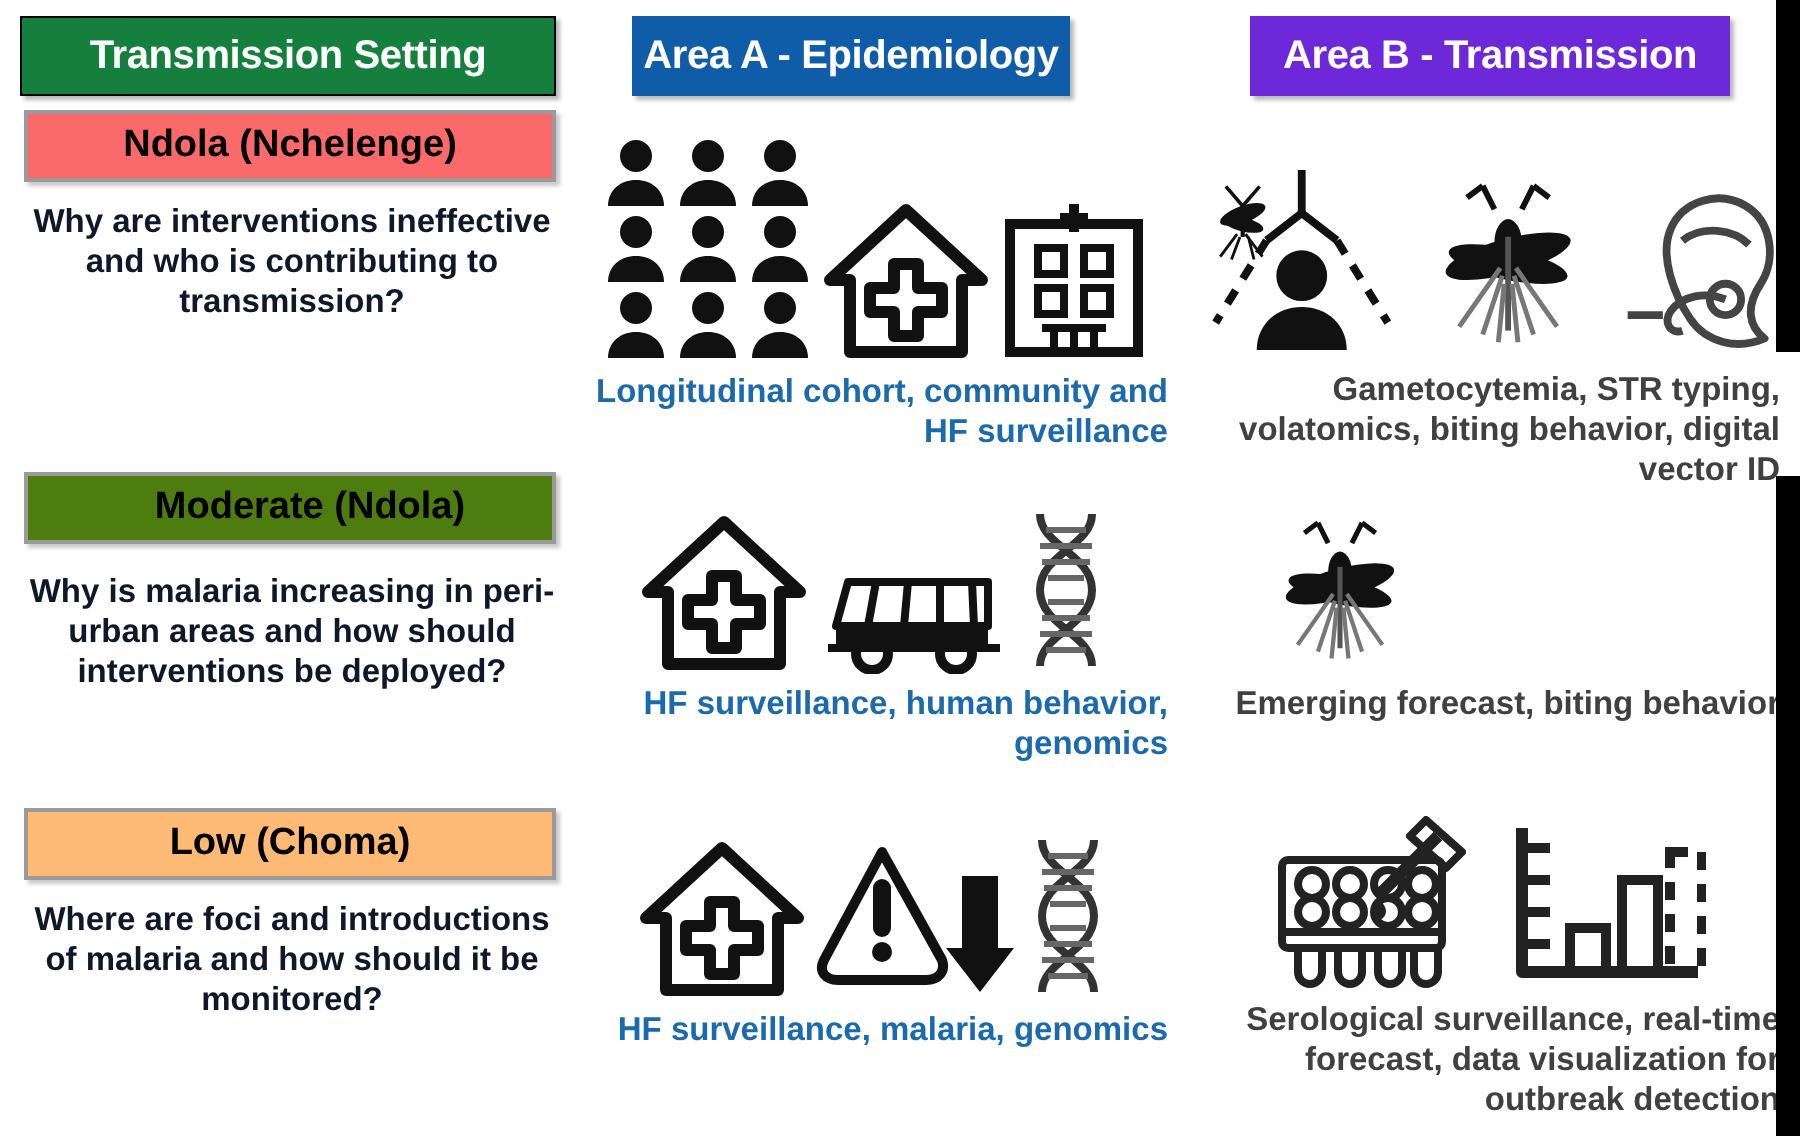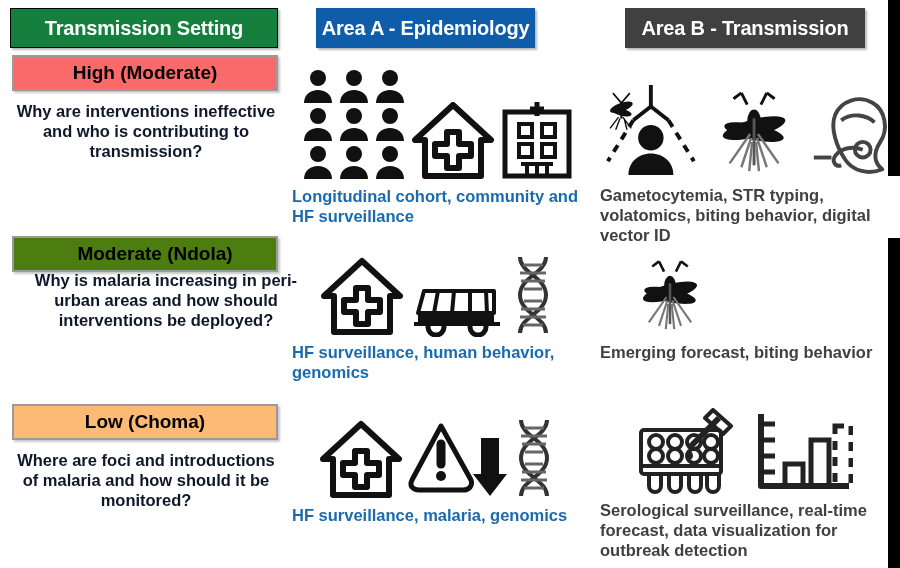--- a/index.html
+++ b/index.html
@@ -39,21 +39,21 @@
   .hdr-blue {
     left: 300px; top: 8px; width: 219px; height: 40px;
     background: #0F5DA8;
     color: #ffffff;
     font-size: 20px;
     box-shadow: 2px 2px 2px rgba(0,0,0,0.28);
     margin-left: 16px;
   }
   .hdr-green {
     left: 625px; top: 8px; width: 240px; height: 40px;
-    background: #404040;
+    background: #6d28d9;
     color: #ffffff;
     font-size: 20px;
     box-shadow: 2px 2px 2px rgba(0,0,0,0.28);
   }
 
   
   .chip {
     position: absolute;
     left: 12px;
     width: 266px;
@@ -76,27 +76,27 @@
     position: absolute;
     left: 8px;
     width: 276px;
     text-align: center;
     font-size: 16.5px;
     font-weight: bold;
     color: #0f172a;
     line-height: 1.22;
   }
   .q-high     { top: 101px; }
-  .q-moderate { top: 270px; margin-left: 20px; }
+  .q-moderate { top: 286px; }
   .q-low      { top: 450px; }
 
   
   .cap {
     position: absolute;
-    text-align: left;
+    text-align: right;
     font-size: 16.5px;
     font-weight: bold;
     line-height: 1.22;
   }
   .cap-a { color: #1B6AAE; left: 292px; width: 292px; }
   .cap-b { color: #404040; left: 600px; width: 290px; }
 
   .cap-a1 { top: 186px; }
   .cap-a2 { top: 342px; }
   .cap-a3 { top: 505px; }
@@ -140,21 +140,21 @@
   .edgebar-1 { top: 0px;   height: 176px; }
   .edgebar-2 { top: 238px; height: 330px; }
 </style>
 </head>
 <body>
 
 <div class="hdr hdr-black">Transmission Setting</div>
 <div class="hdr hdr-blue">Area A - Epidemiology</div>
 <div class="hdr hdr-green">Area B - Transmission</div>
 
-<div class="chip chip-high">High (Moderate)</div>
+<div class="chip chip-high">Ndola (Nchelenge)</div>
 <div class="qtext q-high">Why are interventions ineffective and who is contributing to transmission?</div>
 
 <div class="chip chip-moderate">Moderate (Ndola)</div>
 <div class="qtext q-moderate">Why is malaria increasing in peri-urban areas and how should interventions be deployed?</div>
 
 <div class="chip chip-low">Low (Choma)</div>
 <div class="qtext q-low">Where are foci and introductions of malaria and how should it be monitored?</div>
 
 <div class="icons ic-a1">
   <div class="people">

